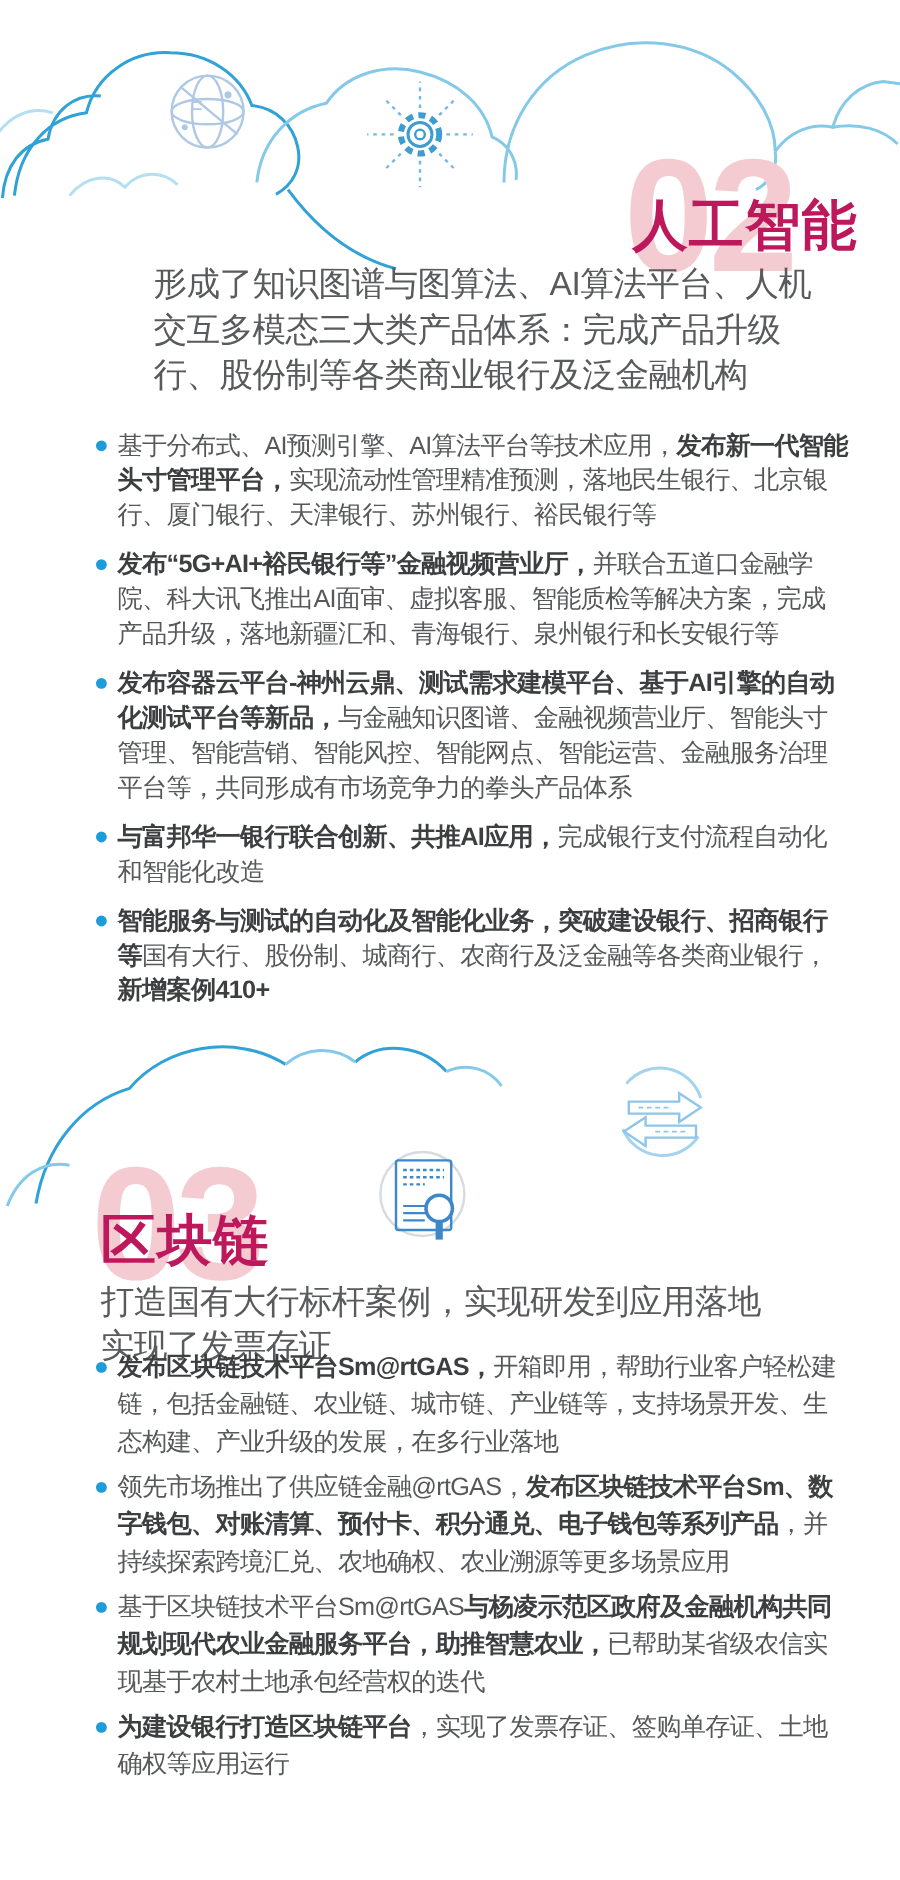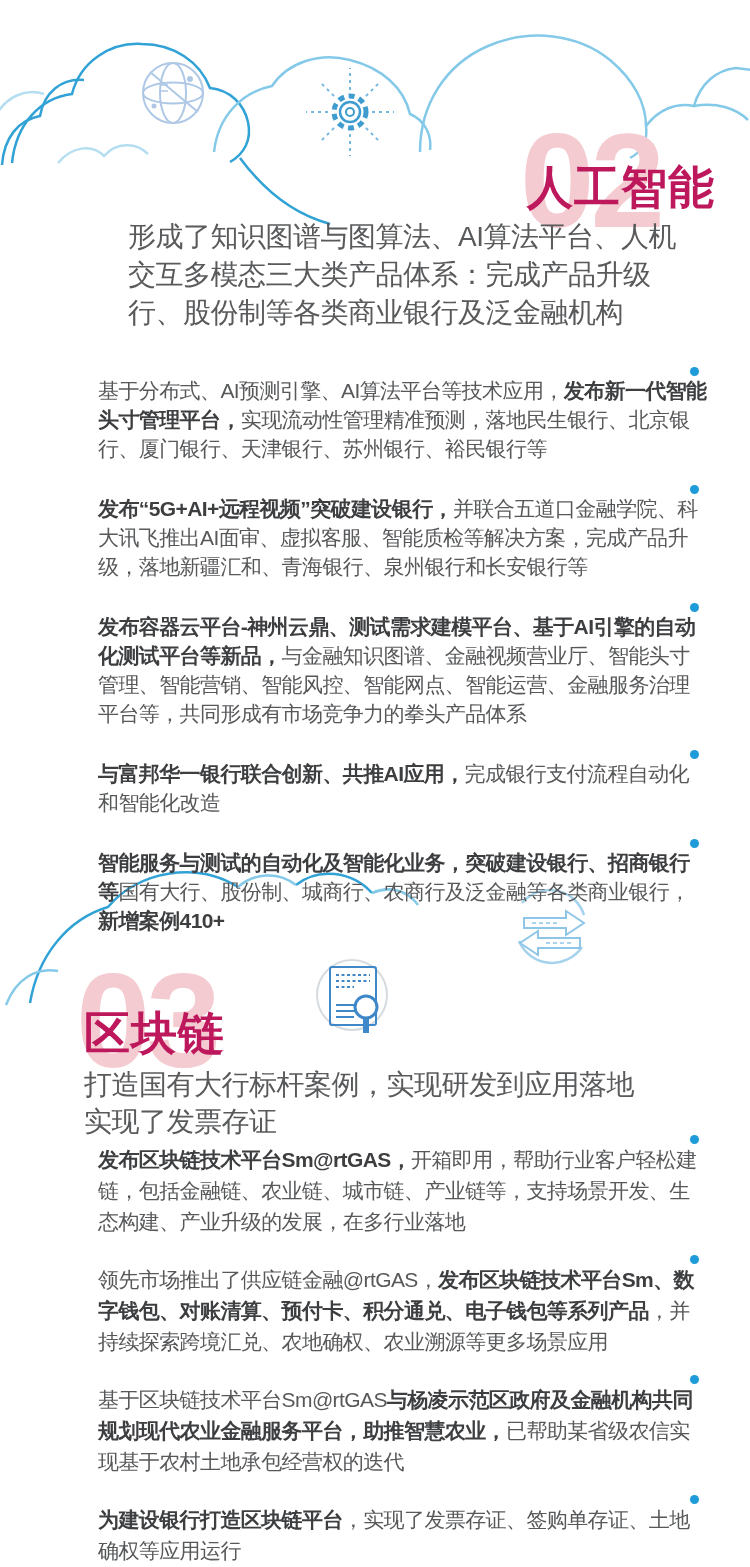--- a/index.html
+++ b/index.html
@@ -17,21 +17,21 @@
     position:absolute;z-index:2;font-weight:800;color:#be185d;line-height:1;
     font-size:46px;letter-spacing:1px;
   }
   .subtitle{
     position:absolute;z-index:2;color:#595a5c;font-weight:500;
     font-size:28px;line-height:38px;letter-spacing:-0.5px;
     white-space:pre-line;margin:0;
   }
   .subtitle.s2{line-height:37px;}
   .bullets{position:absolute;z-index:2;width:628px;}
-  .bullet-row{display:flex;align-items:flex-end;margin:0 0 12px 0;flex-direction:column;}
+  .bullet-row{display:flex;align-items:flex-start;margin:0 0 12px 0;}
   .bullets.s2 .bullet-row{margin-bottom:7px;}
   .dot{
     flex:0 0 auto;width:9px;height:9px;border-radius:50%;
     background:#1e9bd9;margin:10px 9px 0 0;
   }
   .bullets.s2 .dot{margin-top:11px;}
   .bullet-text{
     margin:0;width:610px;font-size:21px;line-height:29px;
     letter-spacing:-0.6px;color:#57585a;
   }
@@ -93,21 +93,21 @@
   <p class="subtitle" style="left:128px;top:218px;width:580px">形成了知识图谱与图算法、AI算法平台、人机
 交互多模态三大类产品体系：完成产品升级
 行、股份制等各类商业银行及泛金融机构</p>
   <div class="bullets s1" style="left:80px;top:357px">
       <div class="bullet-row">
         <span class="dot"></span>
         <p class="bullet-text"><span class="seg">基于分布式、AI预测引擎、AI算法平台等技术应用，</span><span class="seg bold">发布新一代智能头寸管理平台，</span><span class="seg">实现流动性管理精准预测，落地民生银行、北京银行、厦门银行、天津银行、苏州银行、裕民银行等</span></p>
       </div>
       <div class="bullet-row">
         <span class="dot"></span>
-        <p class="bullet-text"><span class="seg bold">发布“5G+AI+远程视频”突破建设银行，</span><span class="seg">并联合五道口金融学院、科大讯飞推出AI面审、虚拟客服、智能质检等解决方案，完成产品升级，落地新疆汇和、青海银行、泉州银行和长安银行等</span></p>
+        <p class="bullet-text"><span class="seg bold">发布“5G+AI+裕民银行等”金融视频营业厅，</span><span class="seg">并联合五道口金融学院、科大讯飞推出AI面审、虚拟客服、智能质检等解决方案，完成产品升级，落地新疆汇和、青海银行、泉州银行和长安银行等</span></p>
       </div>
       <div class="bullet-row">
         <span class="dot"></span>
         <p class="bullet-text"><span class="seg bold">发布容器云平台-神州云鼎、测试需求建模平台、基于AI引擎的自动化测试平台等新品，</span><span class="seg">与金融知识图谱、金融视频营业厅、智能头寸管理、智能营销、智能风控、智能网点、智能运营、金融服务治理平台等，共同形成有市场竞争力的拳头产品体系</span></p>
       </div>
       <div class="bullet-row">
         <span class="dot"></span>
         <p class="bullet-text"><span class="seg bold">与富邦华一银行联合创新、共推AI应用，</span><span class="seg">完成银行支付流程自动化和智能化改造</span></p>
       </div>
       <div class="bullet-row">

